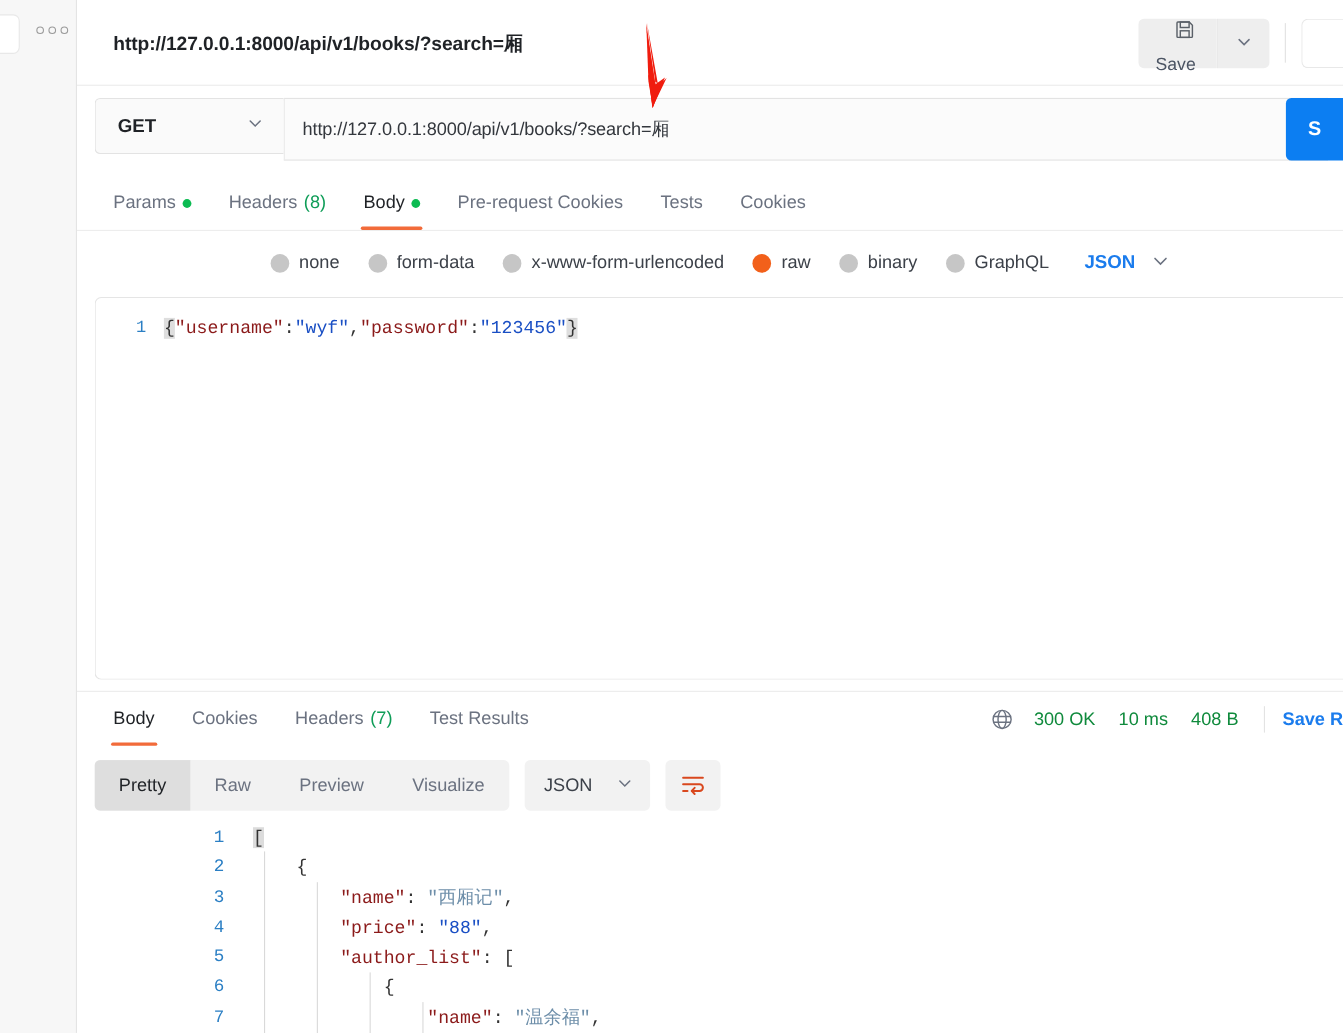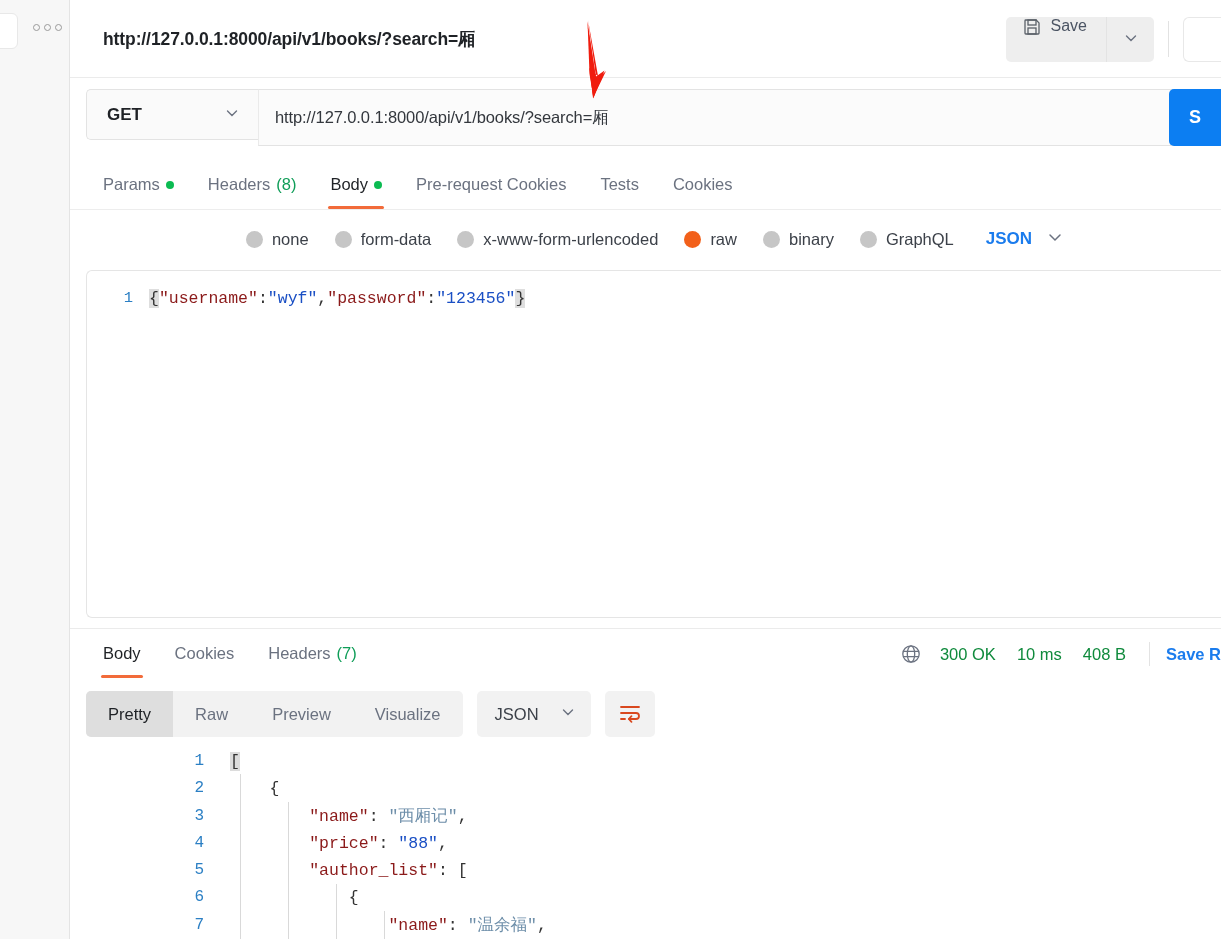--- a/index.html
+++ b/index.html
@@ -45,26 +45,27 @@
   .req-title {
     position: absolute; left: 33px; top: 27px;
     font-size: 17.5px; font-weight: 700; color: #1f2226;
     letter-spacing: -0.1px; white-space: nowrap;
   }
   .title-actions {
     position: absolute; right: 0; top: 16px;
     display: flex; align-items: center; height: 46px;
   }
   .save-btn {
-    display: flex; align-items: flex-start; gap: 9px;
+    display: flex; align-items: flex-end; gap: 9px;
     height: 45px; padding: 0 19px 0 16px;
     background: #eeeeee; border: none;
     border-radius: 5px 0 0 5px;
     font-family: inherit; font-size: 16px; color: #4b5463; font-weight: 400;
     cursor: pointer;
+    flex-direction: column;
   }
   .save-caret {
     width: 48px; height: 45px; background: #eeeeee; border: none;
     border-left: 1px solid #e3e3e3; border-radius: 0 5px 5px 0;
     display: flex; align-items: center; justify-content: center; cursor: pointer;
   }
   .vdiv {
     width: 1px; height: 36px; background: #e2e2e2; margin: 0 14px;
   }
   .right-stub {
@@ -359,20 +360,23 @@
     <div class="rtab active">
       <span>Body</span>
     </div>
     <div class="rtab">
       <span>Cookies</span>
     </div>
     <div class="rtab">
       <span>Headers</span>
       <span class="count-green">(7)</span>
     </div>
+    <div class="rtab">
+      <span>Test Results</span>
+    </div>
   </div>
 
   <div class="resp-meta">
     <span class="globe-wrap">
       <svg width="22" height="22" viewBox="0 0 22 22" fill="none">
         <circle cx="11" cy="11" r="8.2" stroke="#6b7280" stroke-width="1.3"></circle>
         <ellipse cx="11" cy="11" rx="3.7" ry="8.2" stroke="#6b7280" stroke-width="1.3"></ellipse>
         <path d="M3 8.4h16M3 13.6h16" stroke="#6b7280" stroke-width="1.3"></path>
       </svg>
     </span>

